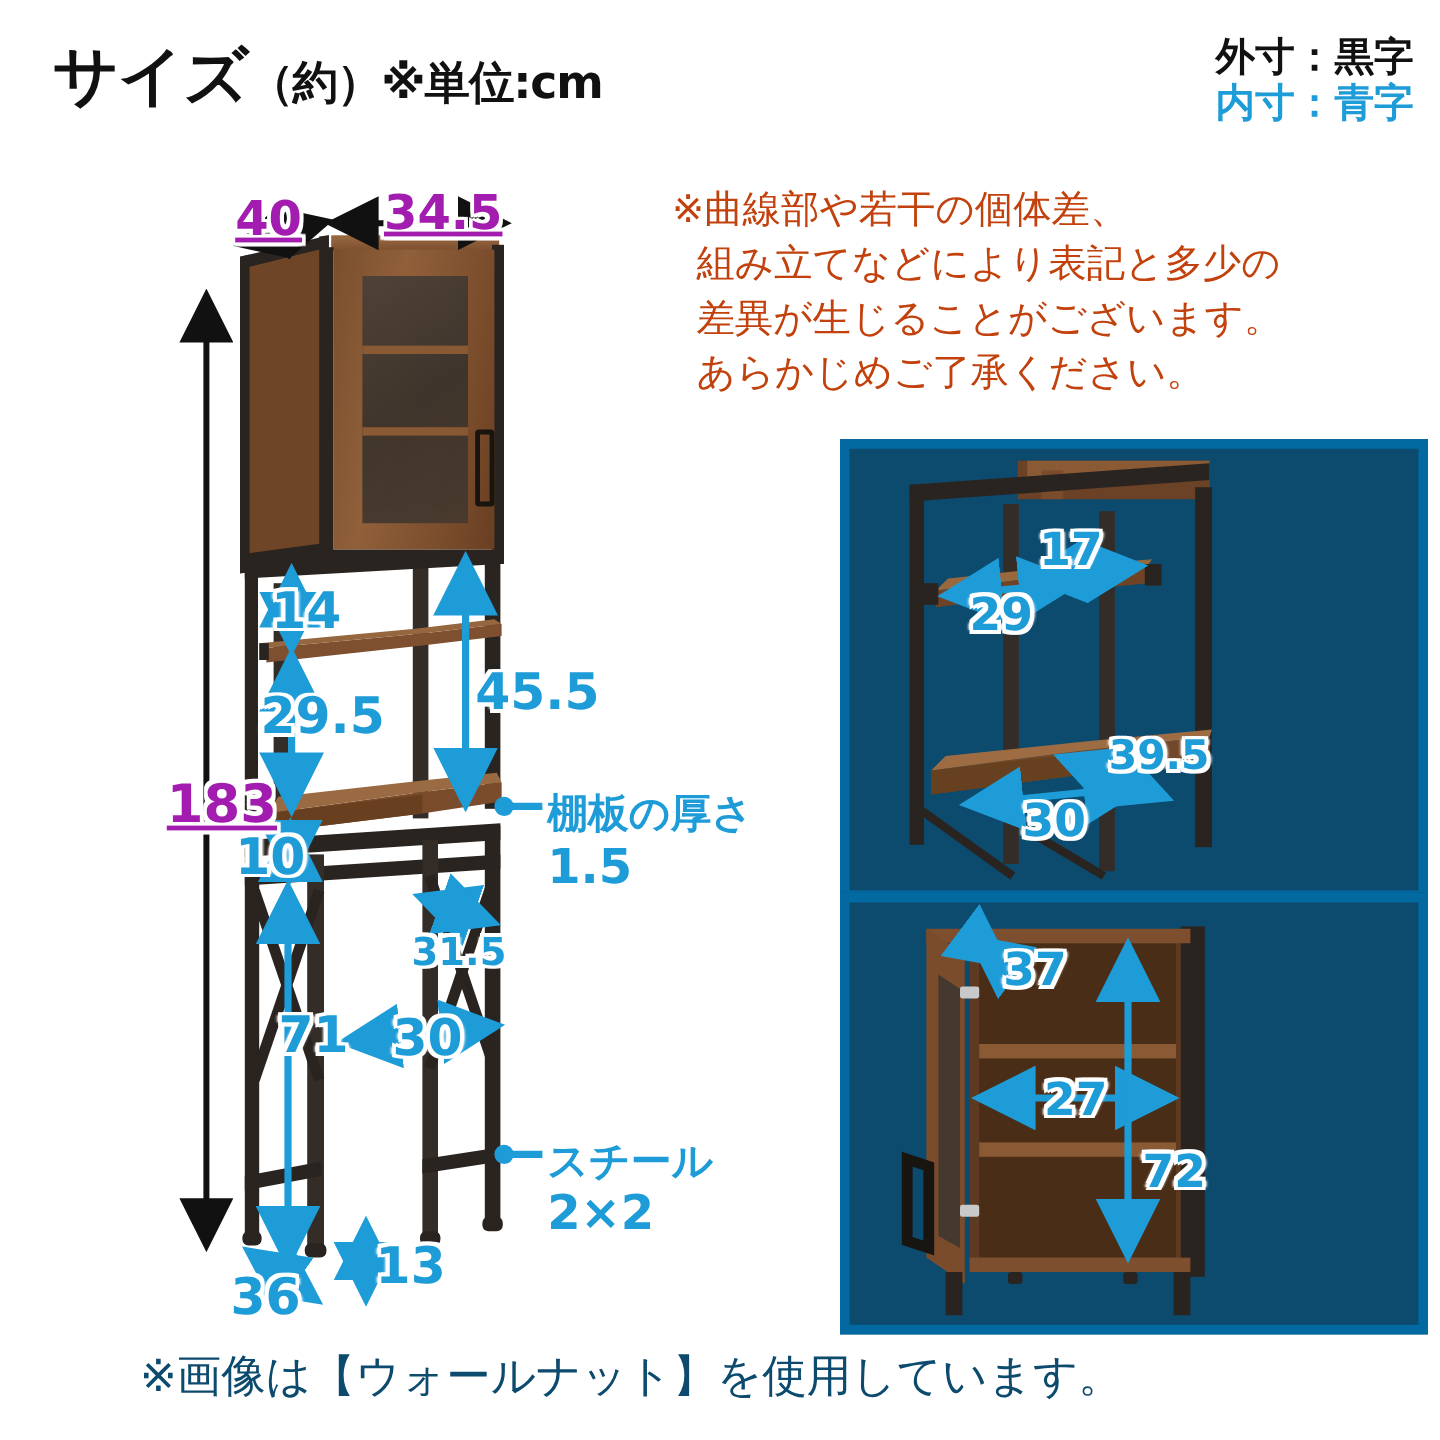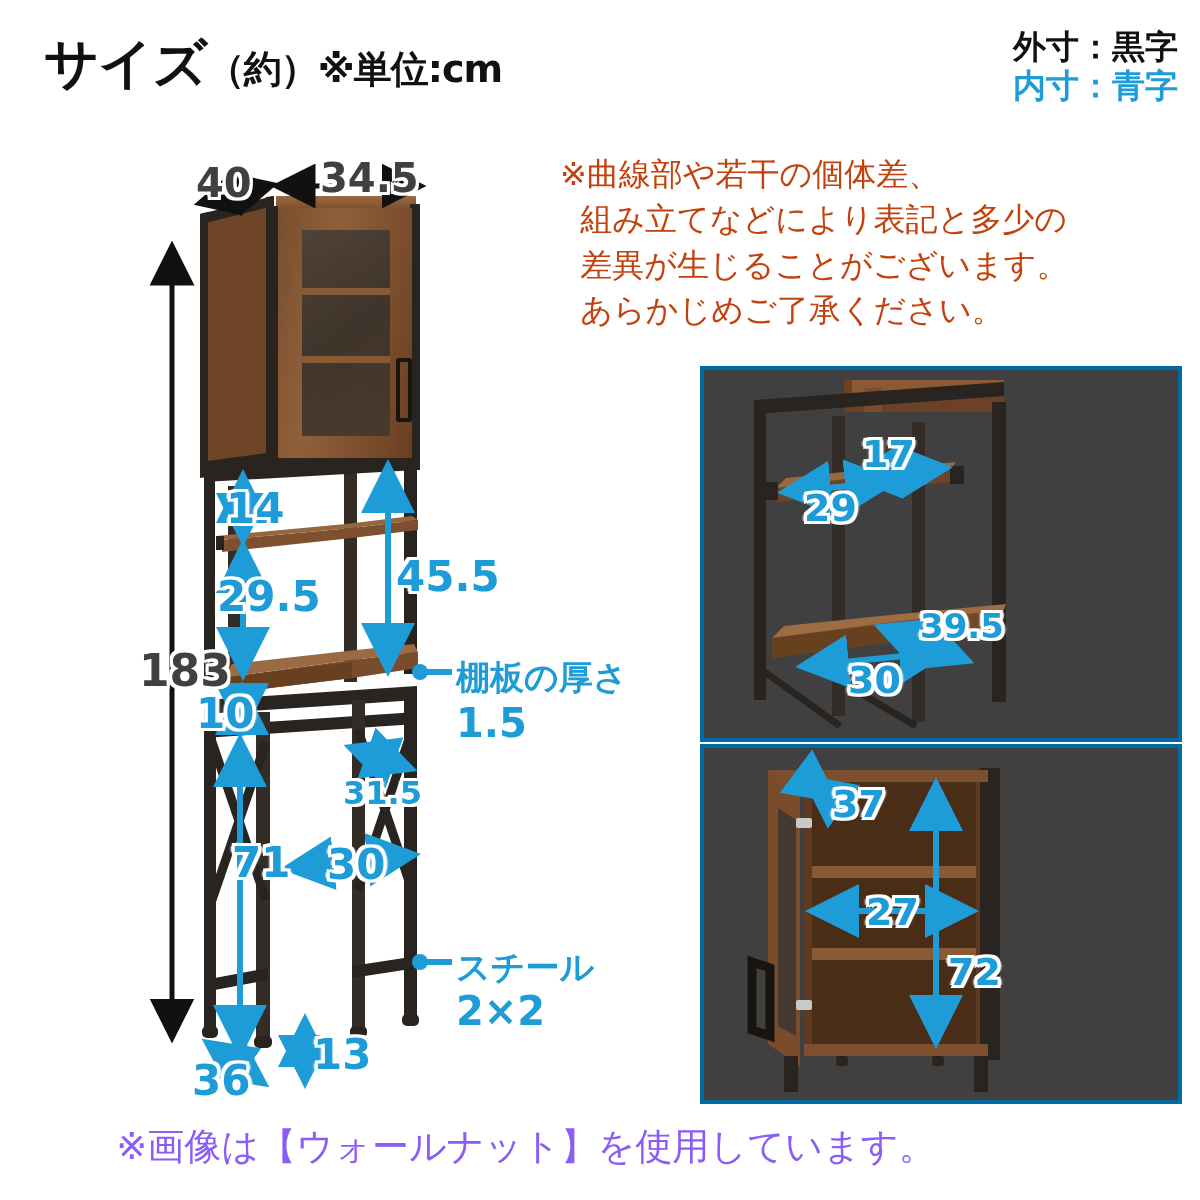--- a/index.html
+++ b/index.html
@@ -26,45 +26,45 @@
   .legend .outer{color:#111;}
   .legend .inner{color:#1e9cd8;}
 
   .note{
     left:560px;top:152px;
     font-size:32px;color:#c2410c;line-height:1.42;white-space:pre;
   }
 
   .footer{
     left:0;top:1122px;width:1052px;text-align:center;
-    font-size:37px;color:#8b5cf6;white-space:nowrap;
+    font-size:37px;color:#0c4a6e;white-space:nowrap;
   }
 
   
   .dim{
     font-weight:bold;color:#1e9cd8;
     text-shadow:
       -3px -3px 0 #fff, 3px -3px 0 #fff, -3px 3px 0 #fff, 3px 3px 0 #fff,
       -3px 0 0 #fff, 3px 0 0 #fff, 0 -3px 0 #fff, 0 3px 0 #fff,
       -4px 0 2px #fff, 4px 0 2px #fff;
     white-space:nowrap;
   }
-  .dim.black{color:#404040;text-shadow:
+  .dim.black{color:#a21caf;text-shadow:
       -3px -3px 0 #fff, 3px -3px 0 #fff, -3px 3px 0 #fff, 3px 3px 0 #fff,
-      -3px 0 0 #fff, 3px 0 0 #fff, 0 -3px 0 #fff, 0 3px 0 #fff;}
+      -3px 0 0 #fff, 3px 0 0 #fff, 0 -3px 0 #fff, 0 3px 0 #fff; text-decoration: underline;}
   .dim.lbl{font-weight:bold;}
 
   
   .metal{background:#2a2420;}
   .wood{background:linear-gradient(100deg,#7a4e2d 0%,#90603a 35%,#7d4f2e 70%,#693f22 100%);}
   .woodtop{background:linear-gradient(180deg,#9a6a42 0%,#7d4f2e 100%);}
   .glass{background:linear-gradient(150deg,#4a4038 0%,#3a322b 50%,#46392f 100%);opacity:.92;}
 
   
-  .panel{border:4px solid #0369a1;background:#404040;}
+  .panel{border:8px solid #0369a1;background:#0c4a6e;}
 
   svg{overflow:visible;}
 </style>
 </head>
 <body>
 
 <div id="root">
 
   <div class="abs legend">
     <div class="outer">外寸：黒字</div>

